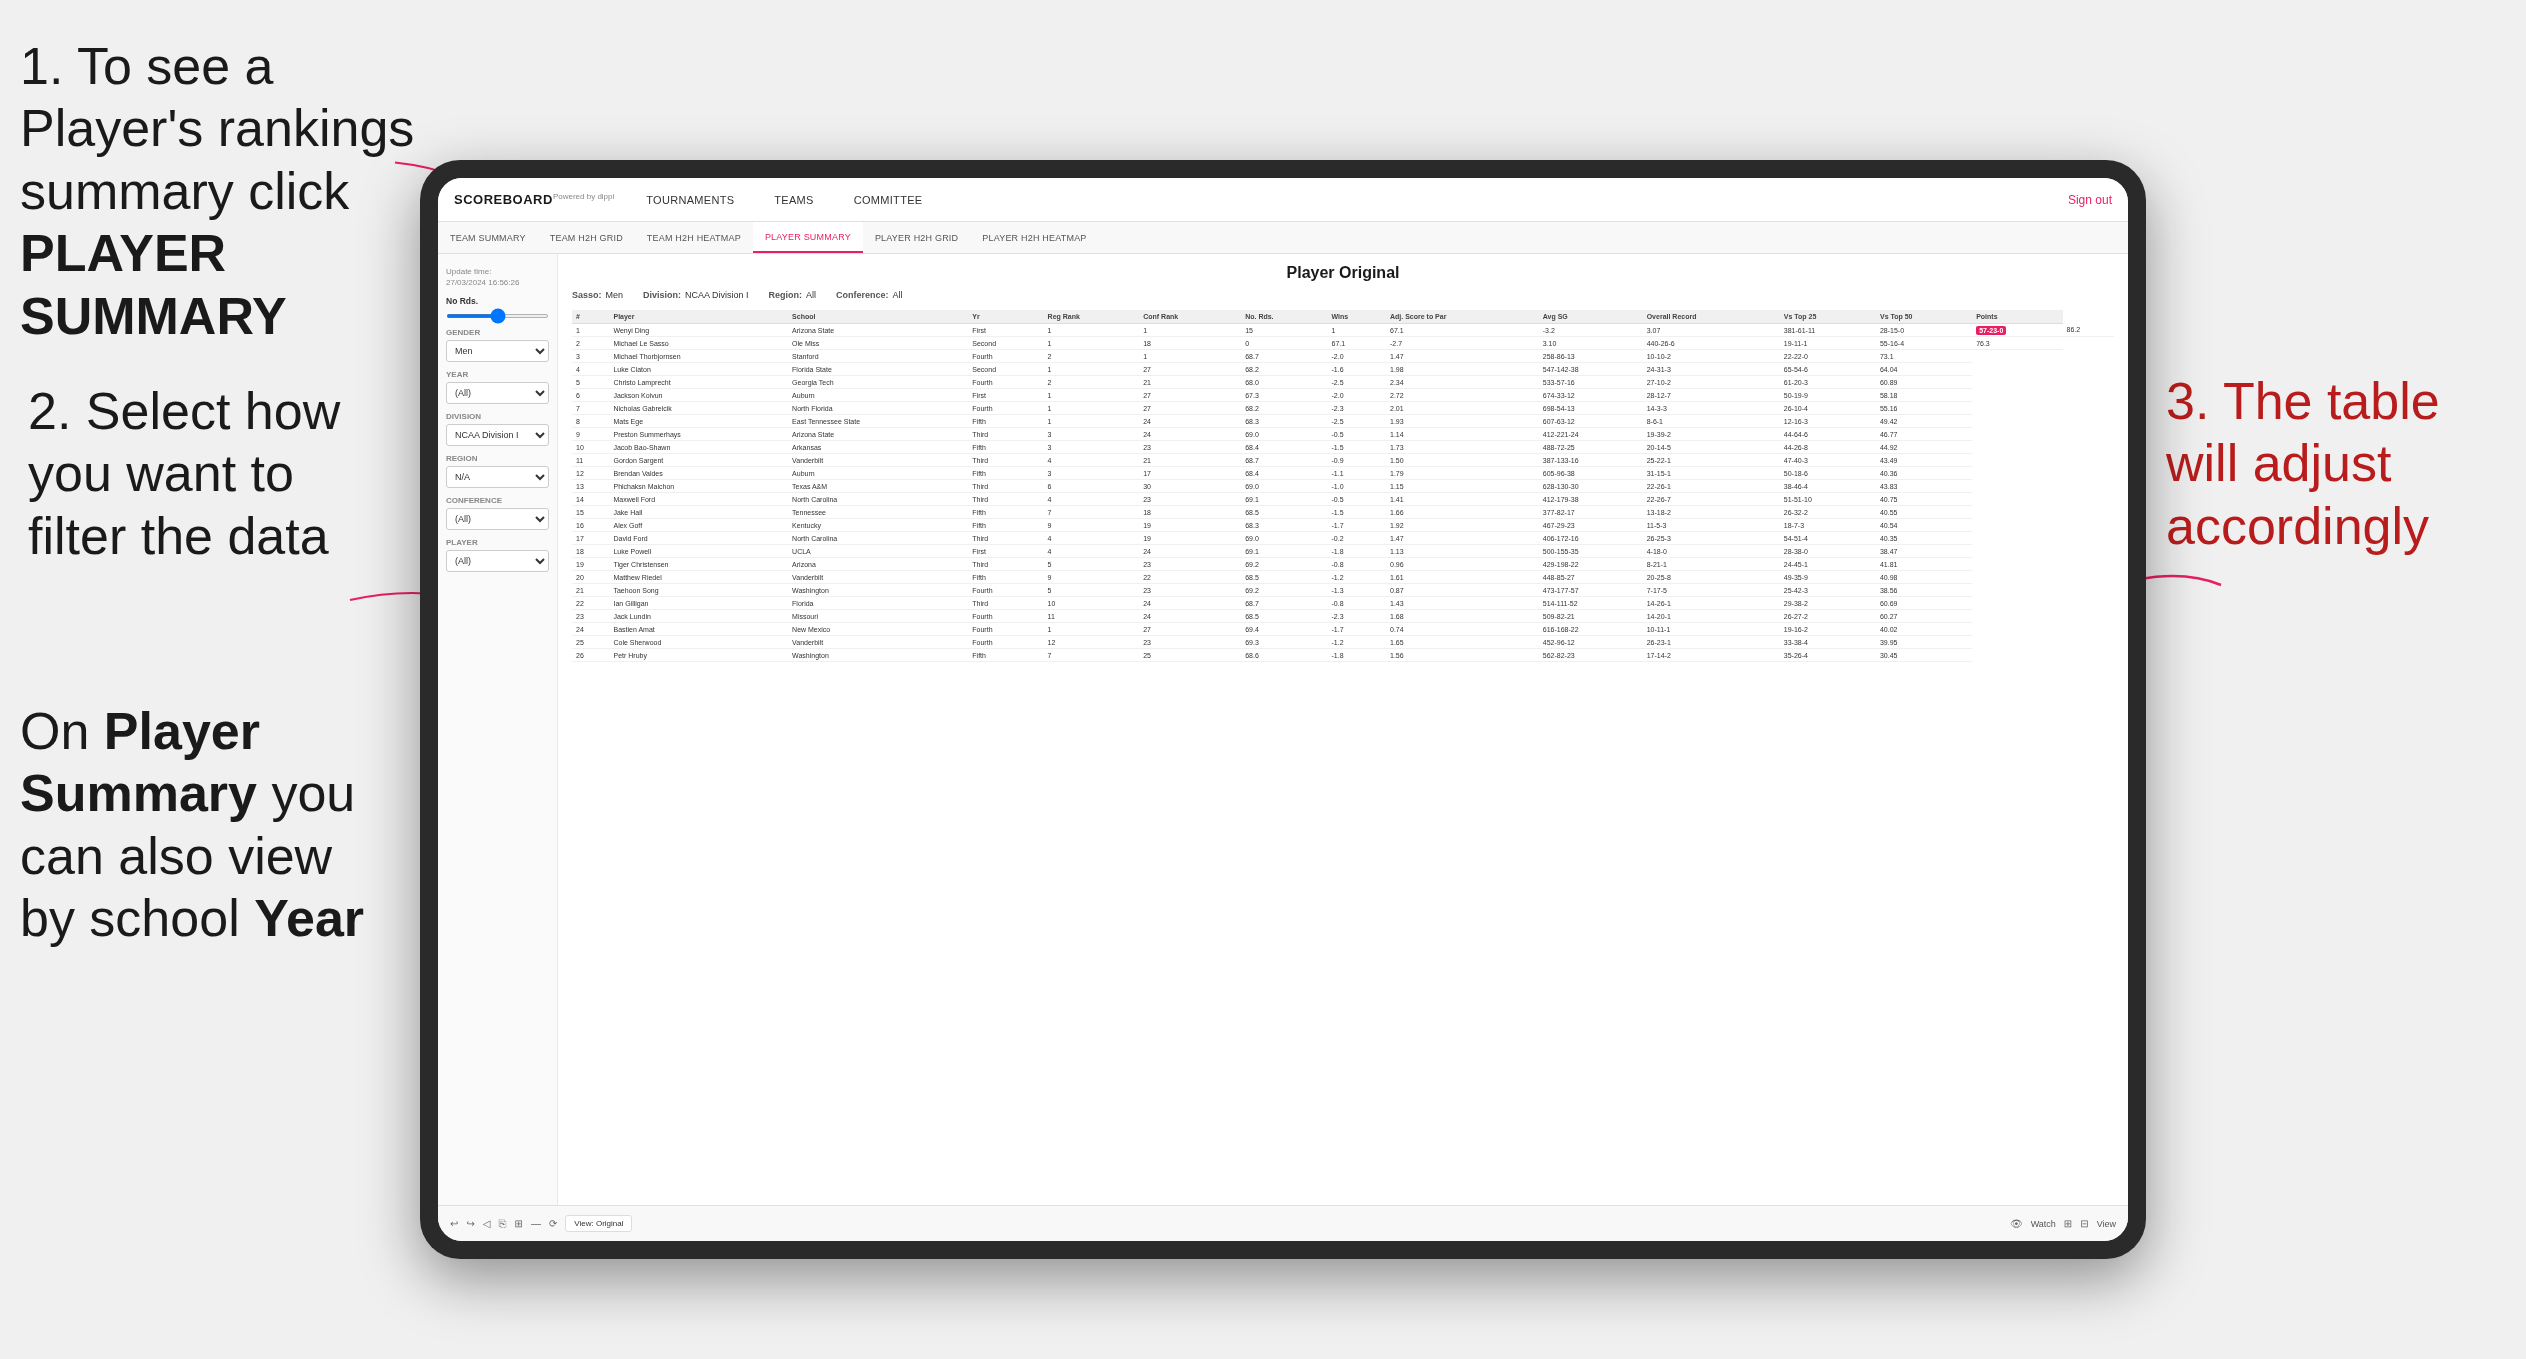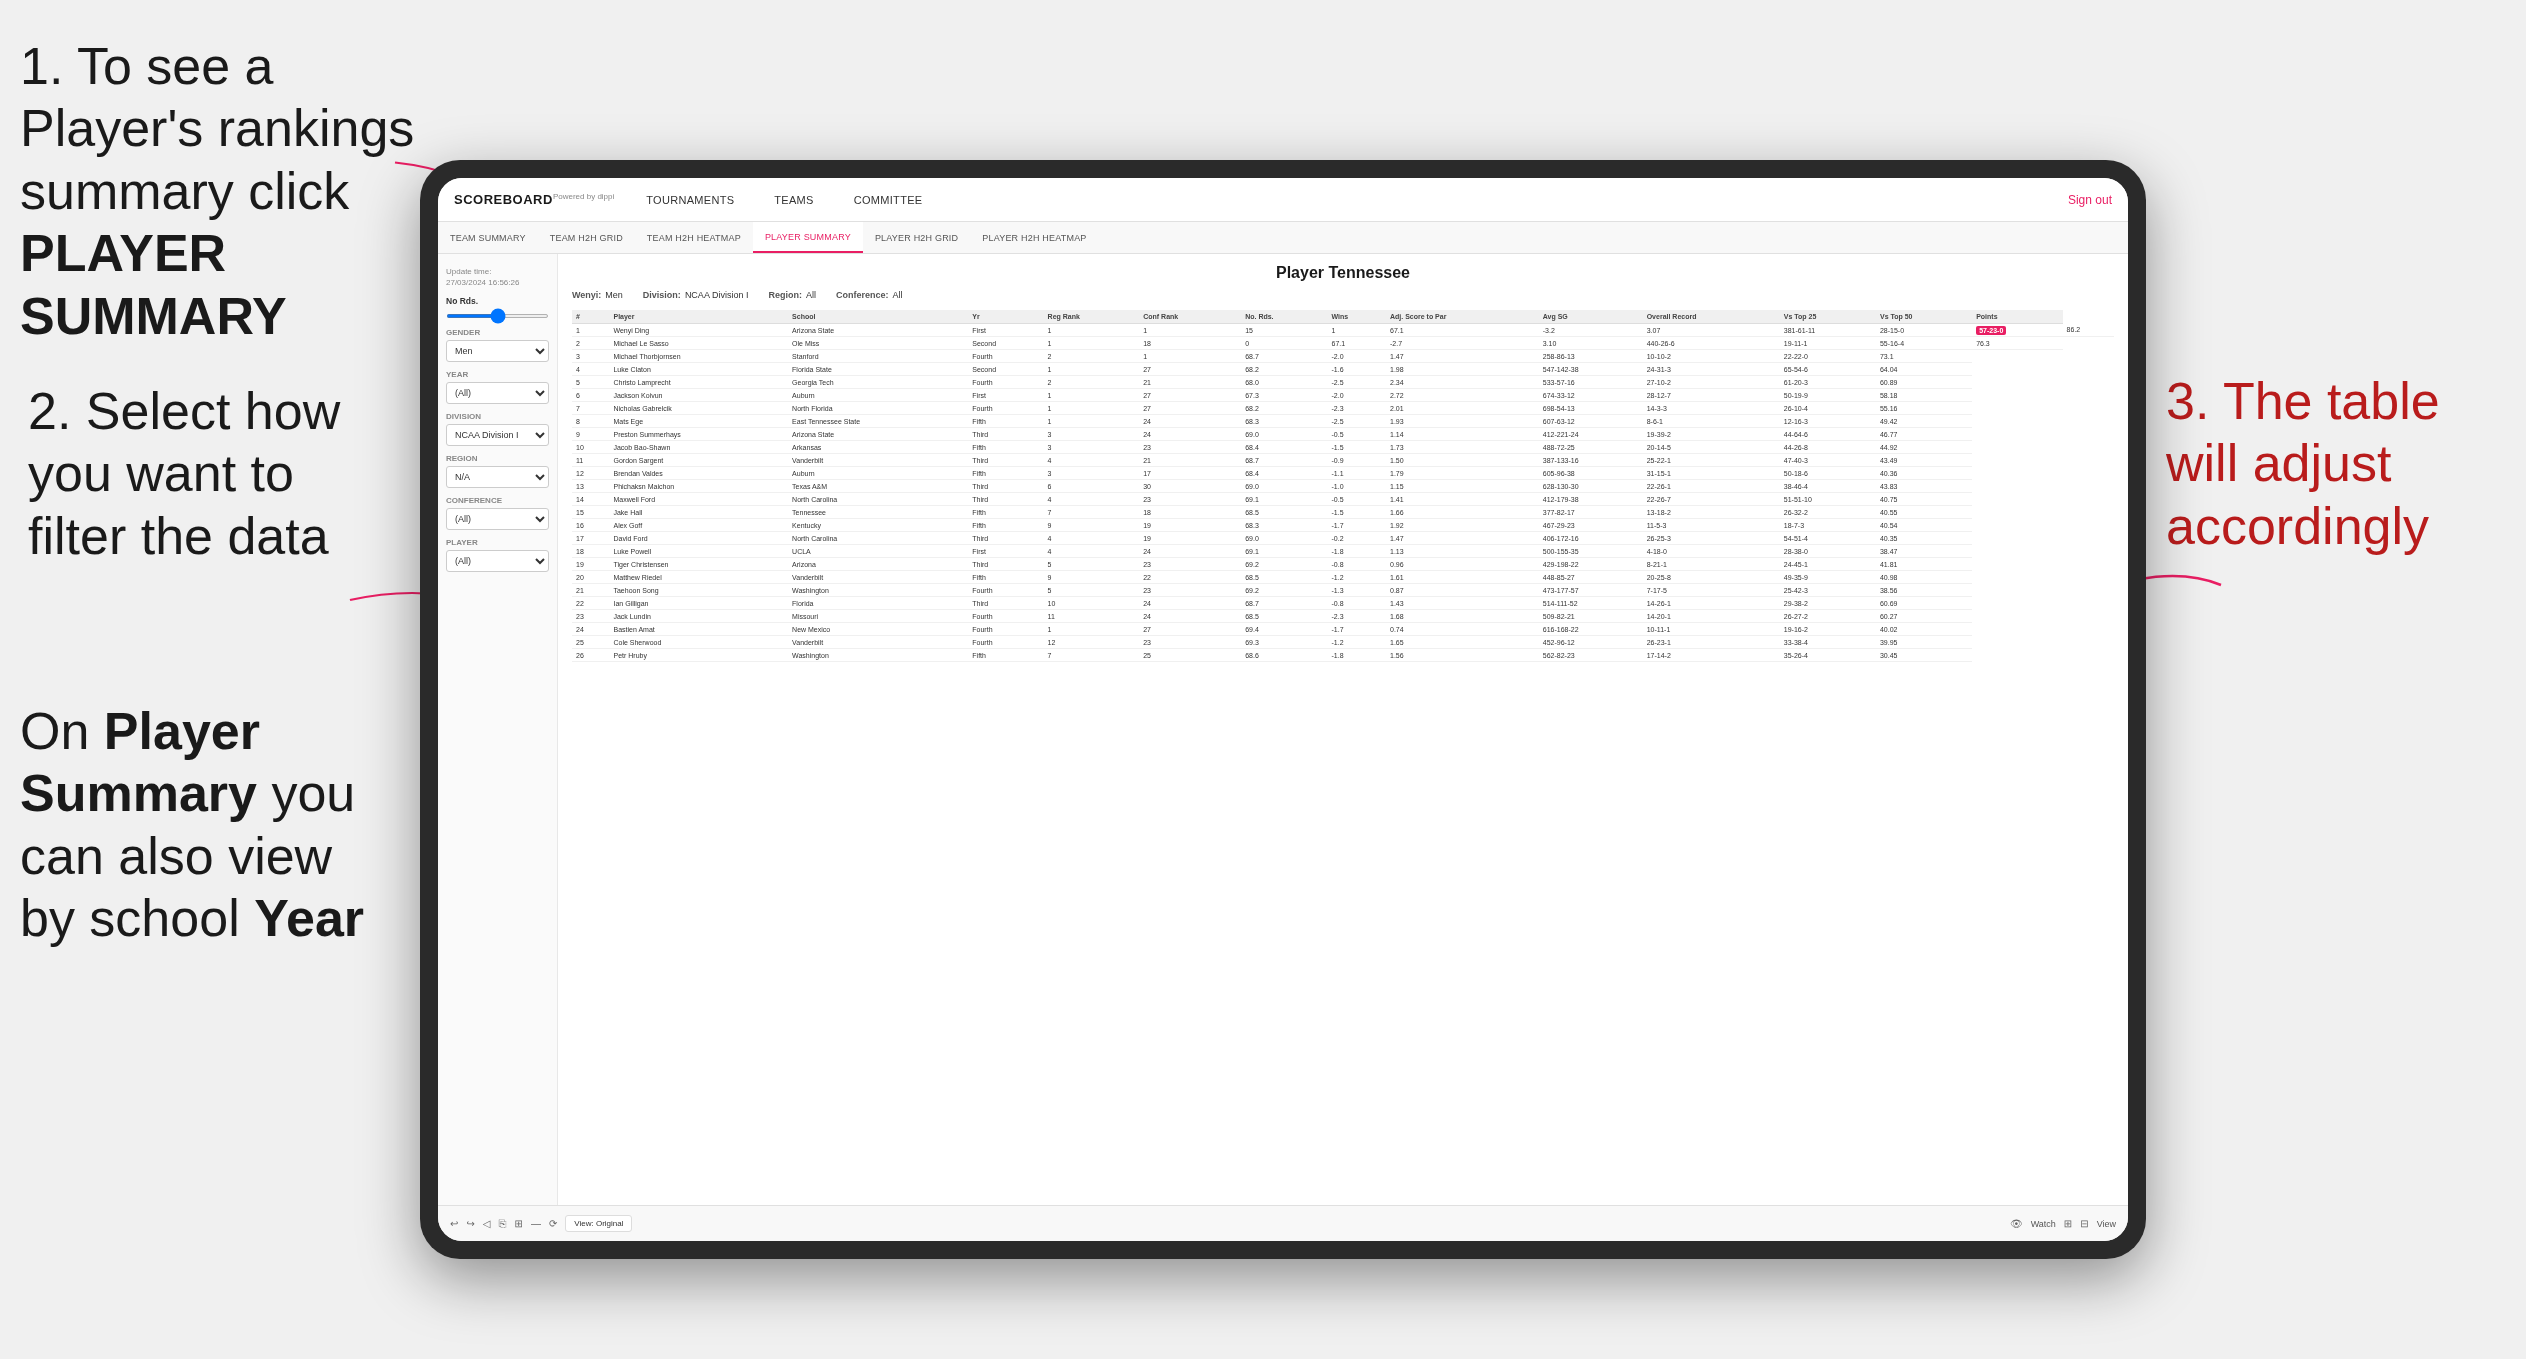--- a/index.html
+++ b/index.html
@@ -459,25 +459,25 @@
           <option>Pac-12</option>
         </select>
 
         <div class="sidebar-label">Player</div>
         <select class="sidebar-select">
           <option>(All)</option>
         </select>
       </div>
 
       <div class="table-area">
-        <div class="standings-title">Player Tennessee</div>
+        <div class="standings-title">Player Original</div>
 
         <div class="filter-row">
           <div class="filter-item">
-            <span class="filter-label">Wenyi: </span>
+            <span class="filter-label">Sasso: </span>
             <span class="filter-value">Men</span>
           </div>
           <div class="filter-item">
             <span class="filter-label">Division: </span>
             <span class="filter-value">NCAA Division I</span>
           </div>
           <div class="filter-item">
             <span class="filter-label">Region: </span>
             <span class="filter-value">All</span>
           </div>

